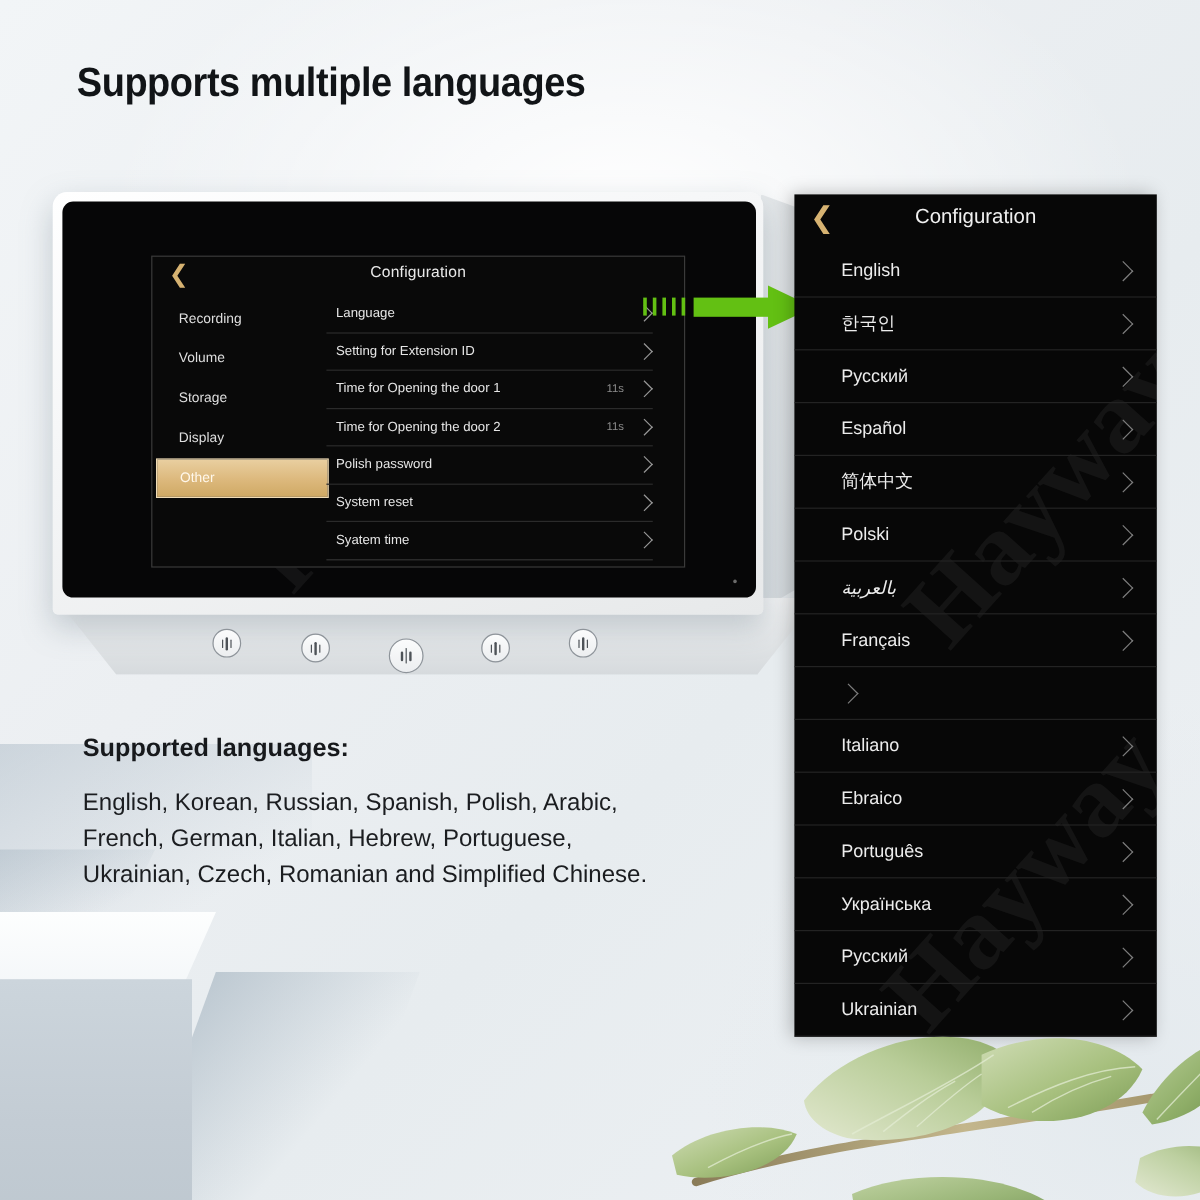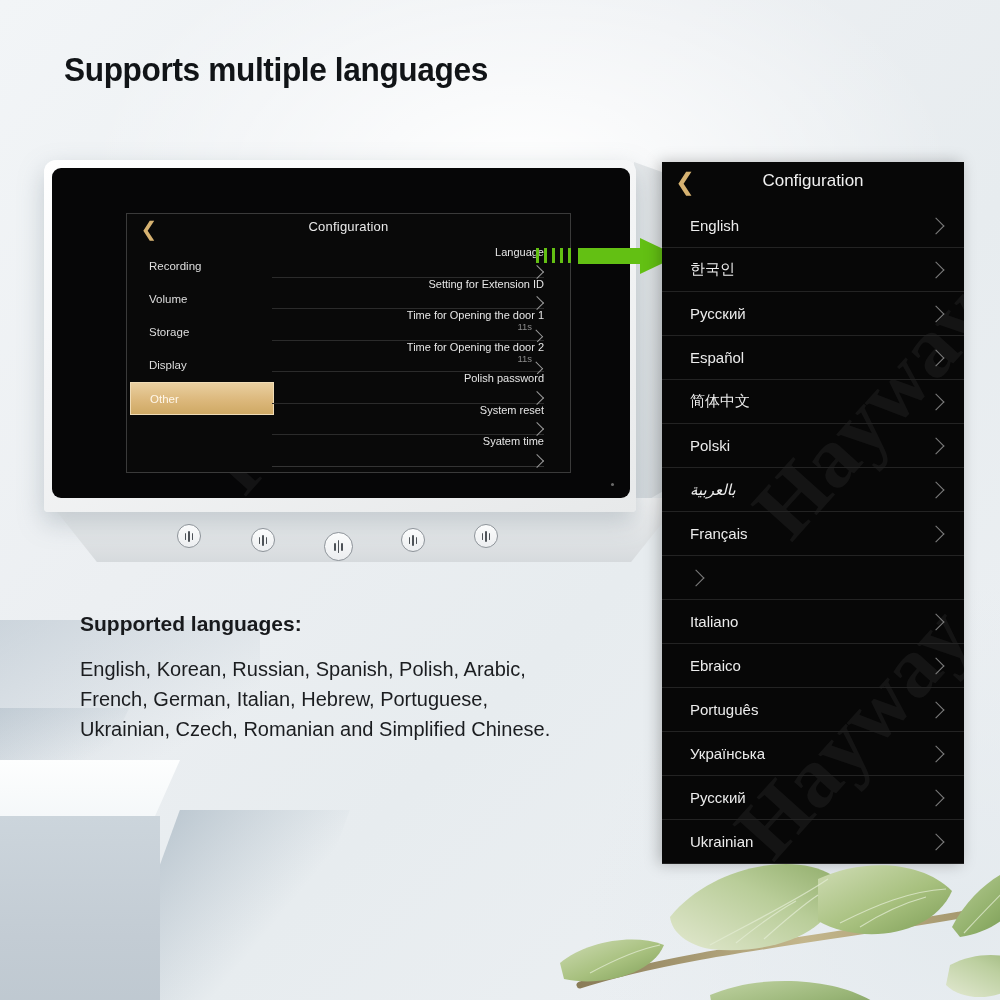--- a/index.html
+++ b/index.html
@@ -101,22 +101,22 @@
   .cfg-side-item{
     height:33px;line-height:33px;padding-left:22px;color:#dedede;font-size:11.5px;
   }
   .cfg-side-item.active{
     margin-left:3px;width:144px;padding-left:19px;
     background:linear-gradient(180deg,#e9cfa0 0%,#dcb87c 55%,#cfa964 100%);
     color:#fff7ea;border:1px solid #f0dcb6;box-sizing:border-box;
   }
   .cfg-main{flex:1;padding-top:2px;padding-right:26px;}
   .cfg-row{
-    position:relative;height:30.5px;display:flex;align-items:flex-end;
-    border-bottom:1px solid #2b2b2b;padding-left:8px;flex-direction:column;
+    position:relative;height:30.5px;display:flex;align-items:center;
+    border-bottom:1px solid #2b2b2b;padding-left:8px;
   }
   .cfg-row:last-child{border-bottom:1px solid #343434;}
   .cfg-row-label{color:#e6e6e6;font-size:11px;flex:1;}
   .cfg-row-value{color:#8c8c8c;font-size:9.5px;margin-right:12px;}
   .cfg-chev{
     width:9px;height:9px;border-right:1.3px solid #9a9a9a;border-top:1.3px solid #9a9a9a;
     transform:rotate(45deg);margin-right:2px;
   }
 
   
@@ -156,21 +156,21 @@
   .lang-back{
     position:absolute;left:12px;top:8px;width:22px;height:24px;
     color:#d6b271;font-size:24px;line-height:24px;text-align:center;font-weight:300;
   }
   .lang-title{
     position:absolute;left:0;right:0;top:9px;text-align:center;
     color:#f0f0f0;font-size:17px;
   }
   .lang-row{
     position:relative;height:43px;display:flex;align-items:center;
-    padding:0 22px 0 28px;border-bottom:1px solid #232323;
+    padding:0 22px 0 39px;border-bottom:1px solid #232323;
   }
   .lang-row .lbl{flex:1;color:#ececec;font-size:15px;}
   .lang-row.rtl .lbl{text-align:left;font-style:italic;}
   .lang-chev{
     width:11px;height:11px;border-right:1.4px solid #7e7e7e;border-top:1.4px solid #7e7e7e;
     transform:rotate(45deg);
   }
   .wm-lang-a{left:58px;top:200px;font-size:86px;}
   .wm-lang-b{left:40px;top:520px;font-size:86px;}
 </style>
@@ -356,21 +356,21 @@
     <div class="lang-row">
       <span class="lbl">Русский</span>
       <span class="lang-chev"></span>
     </div>
     <div class="lang-row">
       <span class="lbl">Ukrainian</span>
       <span class="lang-chev"></span>
     </div>
   </div>
 
-  <div style="position:absolute;left:80px;top:612px;width:560px;">
+  <div style="position:absolute;left:69px;top:612px;width:560px;">
     <div style="font-size:21px;font-weight:bold;color:#17191c;margin-bottom:18px;">Supported languages:</div>
     <div style="font-size:20px;color:#1b1d20;line-height:30px;">English, Korean, Russian, Spanish, Polish, Arabic,</div>
     <div style="font-size:20px;color:#1b1d20;line-height:30px;">French, German, Italian, Hebrew, Portuguese,</div>
     <div style="font-size:20px;color:#1b1d20;line-height:30px;">Ukrainian, Czech, Romanian and Simplified Chinese.</div>
   </div>
 
   <div class="plant">
     <svg width="470" height="175" viewBox="0 0 470 175">
       <defs>
         <linearGradient id="lf1" x1="0" y1="0" x2="1" y2="1">

